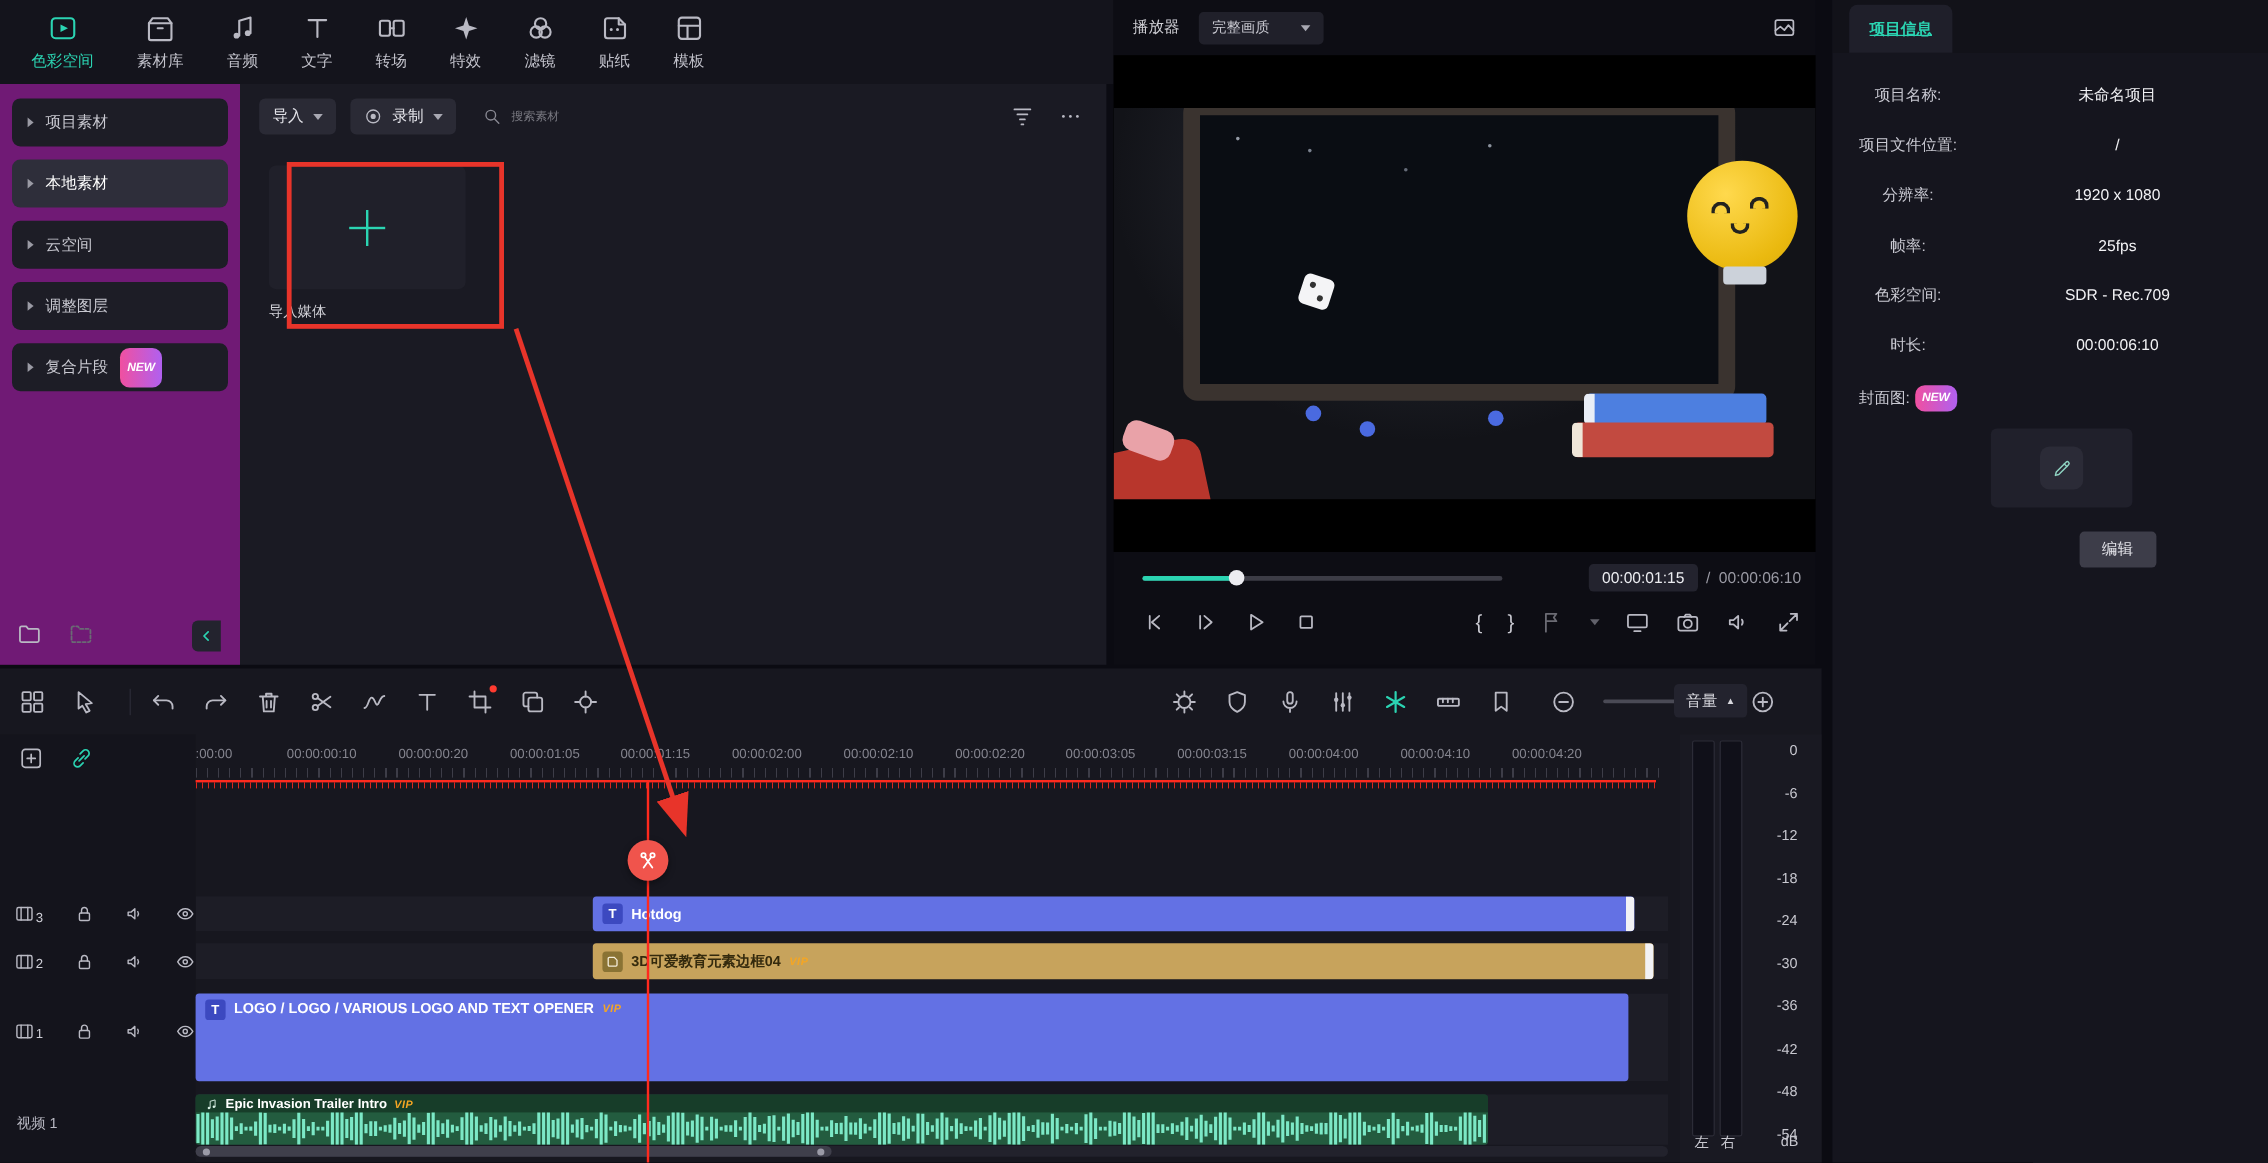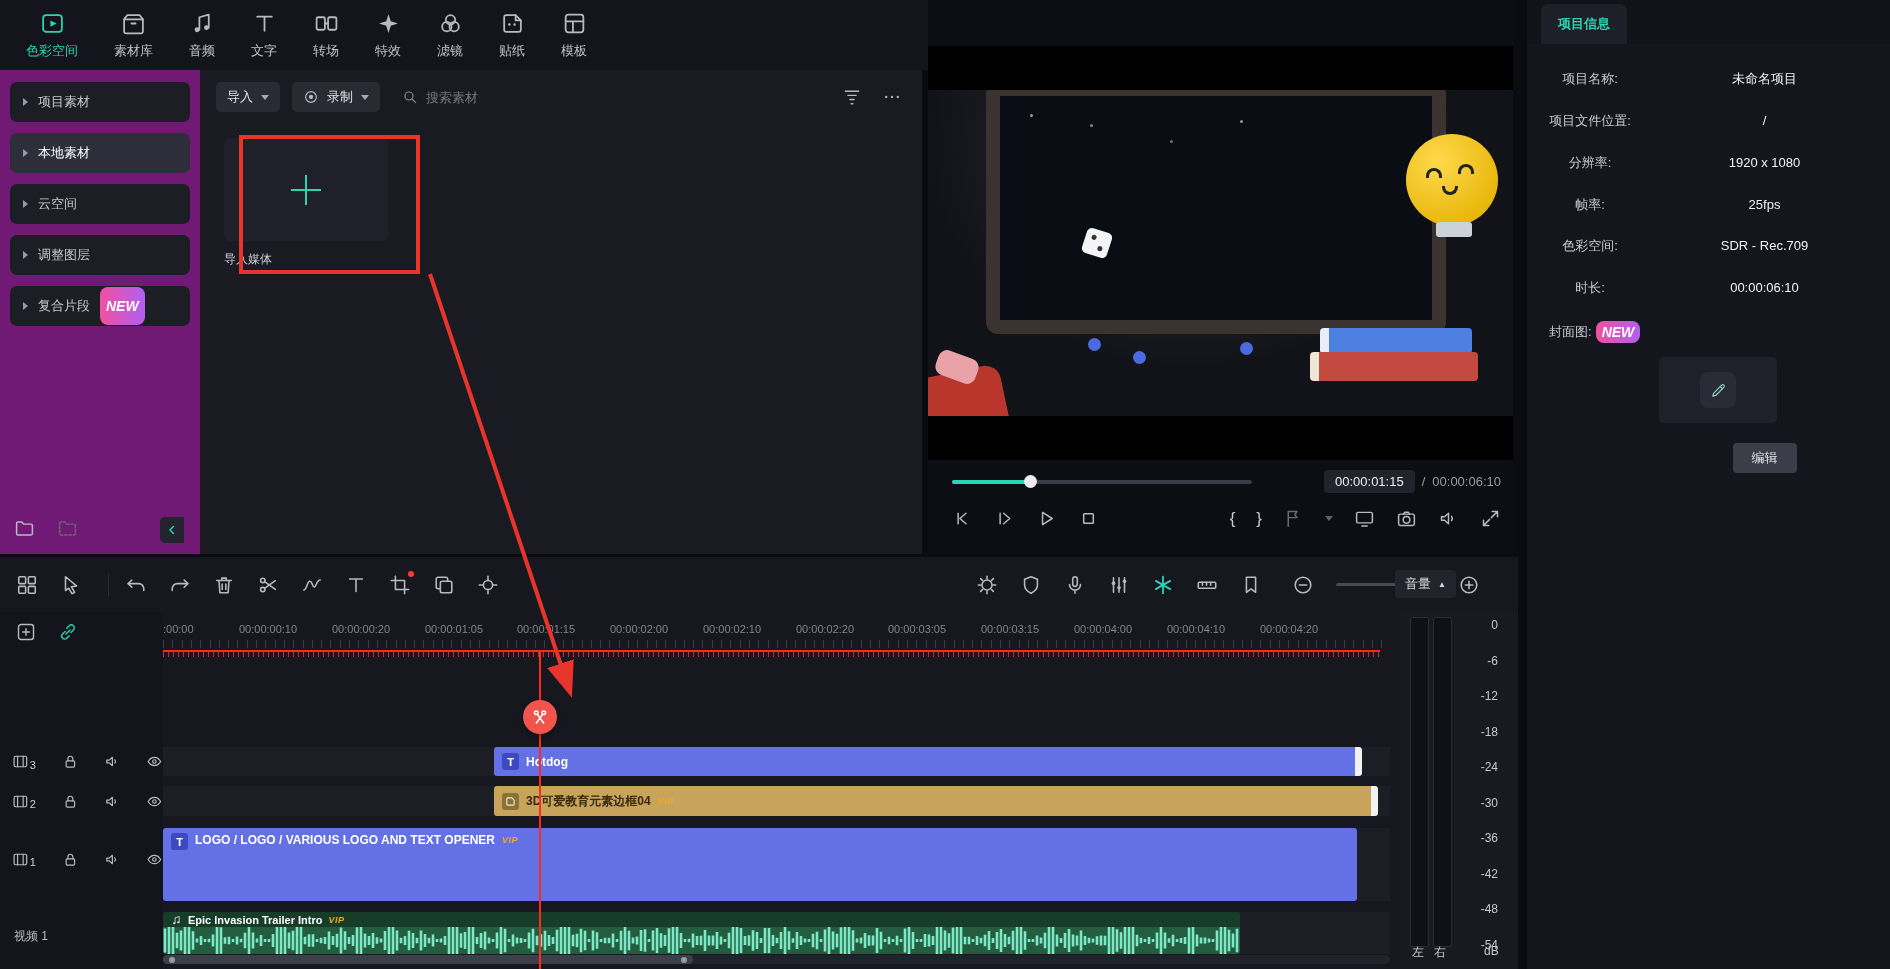--- a/index.html
+++ b/index.html
@@ -19,31 +19,31 @@
   .nav-item span.lbl { font-size:13px; }
   .nav-item.active { color:#2bd4b2; }
   .nav-item.active .ic { color:#2bd4b2; }
 
   
   .sidebar { position:absolute; left:0; top:70px; width:200px; height:484px; background:#701a75; padding-top:12px; }
   .sb-item { margin:0 10px 11px 10px; height:40px; background:#1d1d26; border-radius:7px;
              display:flex; align-items:center; gap:10px; padding:0 13px; color:#c8c8d0; cursor:pointer; }
   .sb-item.active { background:#2e2e3a; color:#fff; }
   .tri-r { width:0; height:0; border-top:4px solid transparent; border-bottom:4px solid transparent; border-left:5px solid #9a9aa4; }
-  .badge-new { font-size:14px; font-style:italic; font-weight:bold; color:#fff; padding:11px 6px; border-radius:8px;
+  .badge-new { font-size:10px; font-style:italic; font-weight:bold; color:#fff; padding:11px 6px; border-radius:8px;
                background:linear-gradient(90deg,#f050a0,#b060f0); }
 
   
   .media-panel { position:absolute; left:200px; top:70px; width:722px; height:484px; background:#1a1a23; }
   .media-toolbar { display:flex; align-items:center; padding:12px 20px 0 16px; gap:12px; }
   .pill-btn { height:30px; background:#2a2a35; border-radius:5px; display:flex; align-items:center; gap:8px;
               padding:0 11px; color:#e2e2e8; cursor:pointer; }
   .chev-d { width:0; height:0; border-left:4px solid transparent; border-right:4px solid transparent; border-top:5px solid #a8a8b2; }
   .search-box { display:flex; align-items:center; gap:8px; margin-left:10px; flex:1; }
-  .search-box input { background:transparent; border:none; outline:none; color:#bfbfc9; font-size:13px; width:200px; font-family:inherit; }
+  .search-box input { background:transparent; border:none; outline:none; color:#bfbfc9; font-size:10px; width:200px; font-family:inherit; }
   .search-box input::placeholder { color:#77777f; }
   .media-grid { display:flex; gap:30px; padding:26px 24px; align-items:flex-start; }
   .tile-import { width:164px; height:103px; background:#20202a; border-radius:6px; display:flex; align-items:center; justify-content:center; cursor:pointer; }
   .plus { position:relative; width:30px; height:30px; }
   .plus::before,.plus::after { content:""; position:absolute; background:#2bd4b2; }
   .plus::before { left:14px; top:0; width:2px; height:30px; }
   .plus::after { top:14px; left:0; height:2px; width:30px; }
   .tile-label { margin-top:10px; font-size:12px; color:#d0d0d6; }
   .tile-video { width:197px; }
   .thumb { position:relative; width:197px; height:97px; border-radius:6px; overflow:hidden;
@@ -101,21 +101,21 @@
   .p-knob { position:absolute; left:calc(26% - 6px); top:-4.5px; width:13px; height:13px; border-radius:50%; background:#ececf1; }
   .time-box { background:#23232e; border-radius:4px; padding:4px 11px; color:#ecedf1; font-size:13px; }
   .time-total { color:#9a9aa4; font-size:13px; }
   .ctrl-row { position:absolute; left:24px; right:12px; top:48px; display:flex; align-items:center; gap:21px; color:#c8c8d0; }
   .ctrl-row .ic { width:21px; height:21px; cursor:pointer; }
   .brace { font-size:17px; color:#c8c8d0; cursor:pointer; }
 
   
   .proj-panel { position:absolute; left:1527px; top:0; width:363px; height:969px; background:#15151e; }
   .proj-tabbar { height:44px; background:#121219; display:flex; align-items:flex-end; padding-left:14px; }
-  .proj-tab { background:#1f1f2a; color:#2bd4b2; font-weight:bold; padding:11px 17px; border-radius:7px 7px 0 0; cursor:pointer; }
+  .proj-tab { background:#1f1f2a; color:#2bd4b2; font-weight:bold; padding:11px 17px; border-radius:7px 7px 0 0; cursor:pointer;text-decoration:underline; }
   .proj-body { padding:26px 20px 0 22px;text-align:center; }
   .proj-row { display:flex; margin-bottom:23px; line-height:1.45; }
   .proj-row .lab { width:82px; margin-right:28px; color:#c9c9d2; }
   .proj-row .val { color:#f2f2f5; flex:1; }
   .cover-thumb { margin:14px 0 0 110px; width:118px; height:66px; background:#20202b; border-radius:5px;
                  display:flex; align-items:center; justify-content:center; cursor:pointer; }
   .cover-edit-chip { width:36px; height:36px; background:#2b2b37; border-radius:8px; display:flex; align-items:center; justify-content:center; }
   .cover-edit-chip .ic { width:17px; height:17px; color:#8fd4c2; }
   .edit-btn { margin:20px 0 0 110px; display:inline-block; background:#3d3d49; color:#e4e4ea;
               padding:6px 19px; border-radius:4px; cursor:pointer; }
@@ -370,20 +370,34 @@
       <div>
         <div class="tile-import">
           <span class="plus"></span>
         </div>
         <div class="tile-label">导入媒体</div>
       </div>
     </div>
   </section>
 
   <section class="player">
+    <div class="player-head">
+      <span class="player-title">播放器</span>
+      <div class="quality-dd">
+        <span>完整画质</span>
+        <span class="chev-d"></span>
+      </div>
+      <span style="flex:1"></span>
+      <span class="ic" style="width:20px;height:20px;">
+          <svg viewBox="0 0 24 24">
+            <rect x="3" y="4.5" width="18" height="15" rx="2"></rect>
+            <path d="M3 15l5-4 4 3.5 4-5 5 5.5"></path>
+          </svg>
+        </span>
+    </div>
     <div class="preview-wrap">
       <div class="video-art">
         <div class="tv"></div>
         <div class="dice"></div>
         <div class="bulb">
           <span class="eye" style="left:20px;top:34px;"></span>
           <span class="eye" style="left:52px;top:30px;"></span>
           <span class="mouth"></span>
         </div>
         <div class="bulb-base"></div>

